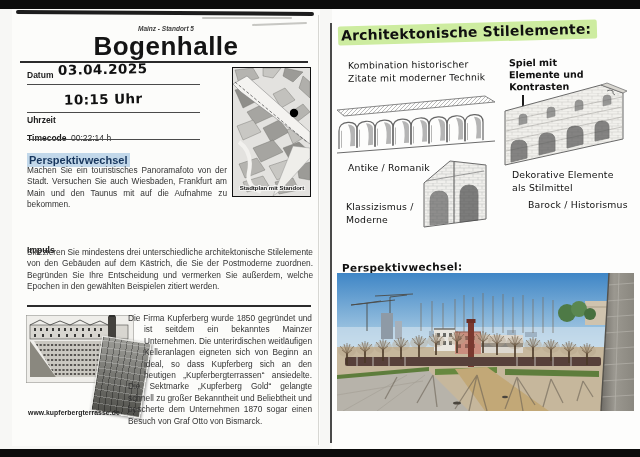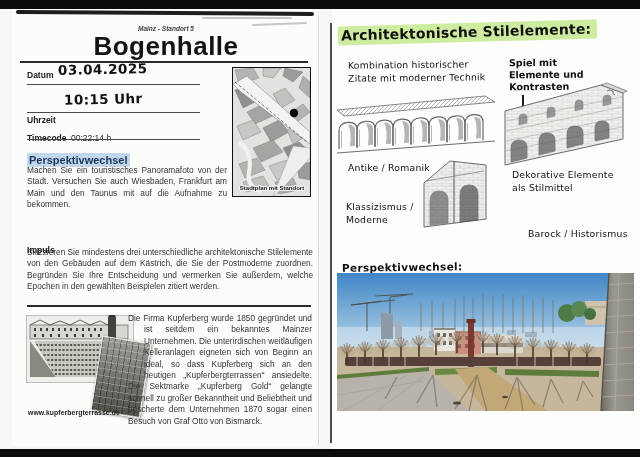--- a/index.html
+++ b/index.html
@@ -258,21 +258,21 @@
         <path d="M44,37 V30 Q44,26 48,26 Q52,26 52,29 V35 Z"></path>
         <path d="M72,30 V23 Q72,19 76,19 Q80,19 80,22 V28 Z"></path>
         <path d="M100,25 V18 Q100,14 104,14 Q108,14 108,17 V23 Z"></path>
       </g>
       <polygon points="98,4 104,2 124,10 120,12" fill="#d9d7d1" stroke="#666" stroke-width=".7"></polygon>
       <path d="M104,10 q3,-2 6,0 q-1,3 2,4" fill="none" stroke="#555" stroke-width=".8"></path>
     </svg>
 
     <div class="abs marker rp-note preline" style="left:180px;top:160px;">Dekorative Elemente
 als Stilmittel</div>
-    <div class="abs marker rp-note" style="left:180px;top:219px;padding-left:16px;">Barock / Historismus</div>
+    <div class="abs marker rp-note" style="left:180px;top:190px;padding-left:16px;">Barock / Historismus</div>
 
     <div class="abs marker photo-hd" style="left:10px;top:252px;">Perspektivwechsel:</div>
 
     <div class="abs" style="left:5px;top:264px;width:297px;height:138px;overflow:hidden;">
       <svg width="297" height="138" viewBox="0 0 297 138" preserveAspectRatio="none">
         <defs>
           <linearGradient id="skyG" x1="0" y1="0" x2="0" y2="1">
             <stop offset="0" stop-color="#3f86c6"></stop>
               <stop offset="1" stop-color="#b9d6e8"></stop>
           </linearGradient>

